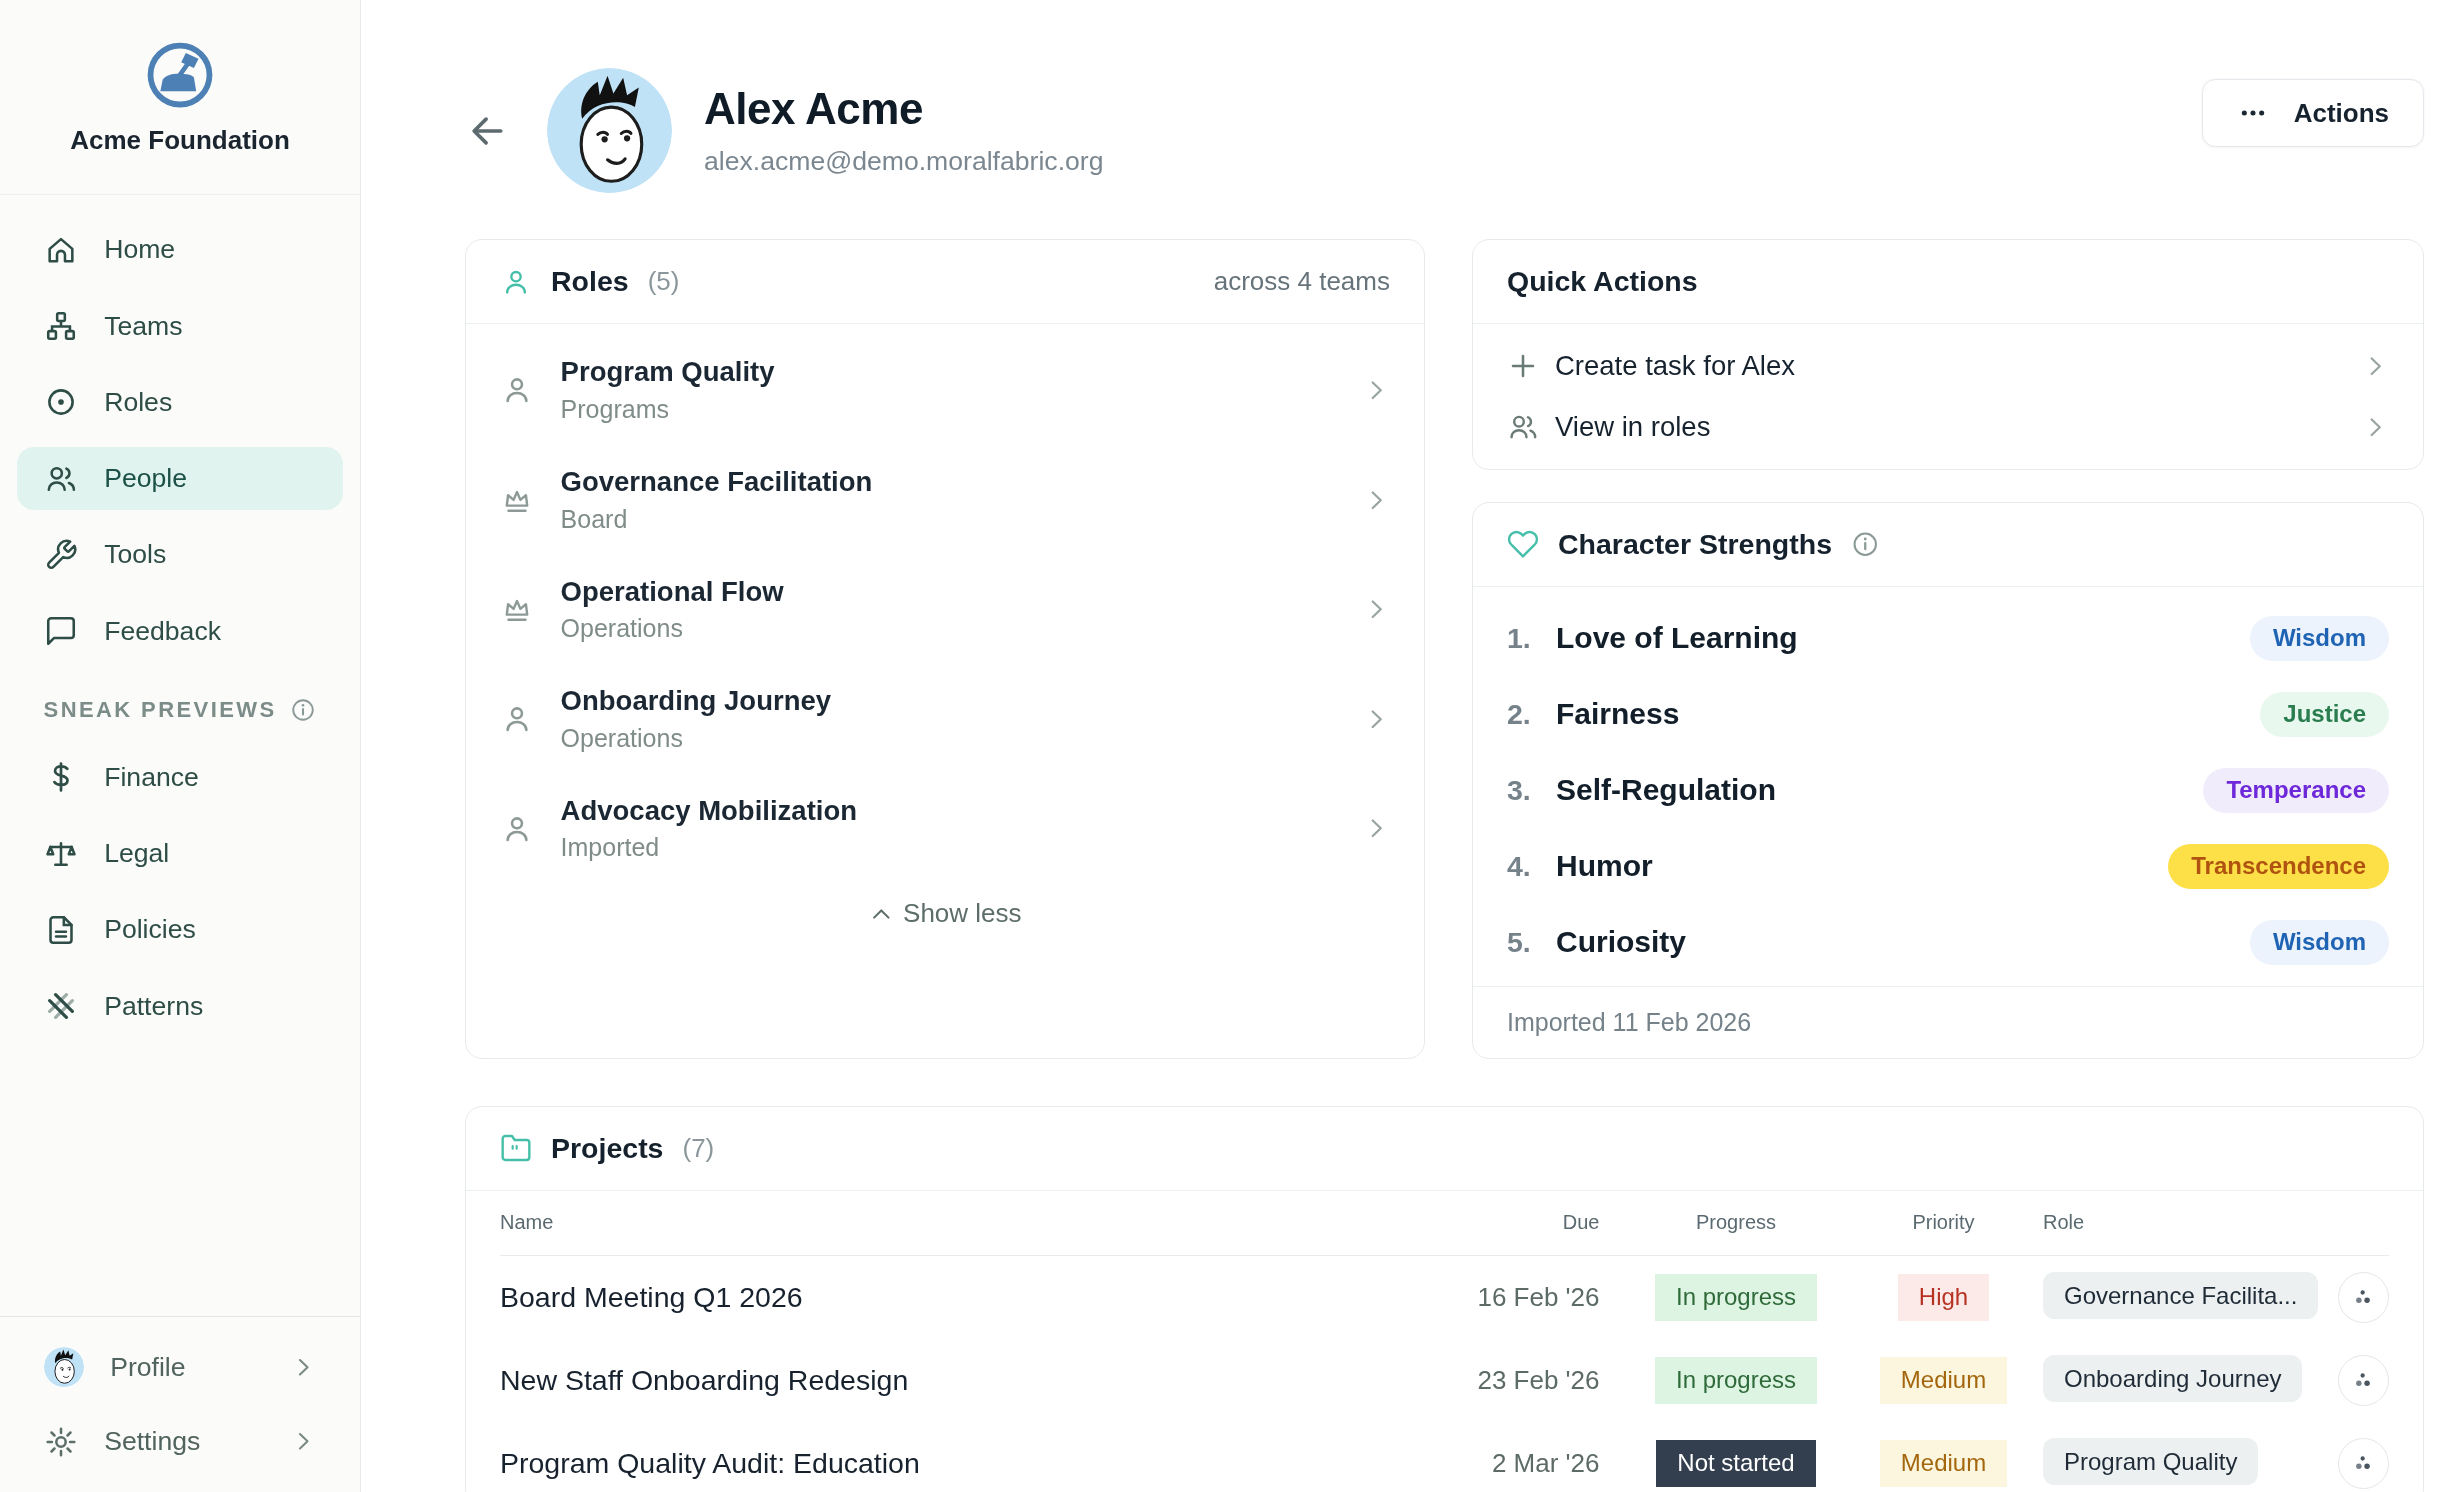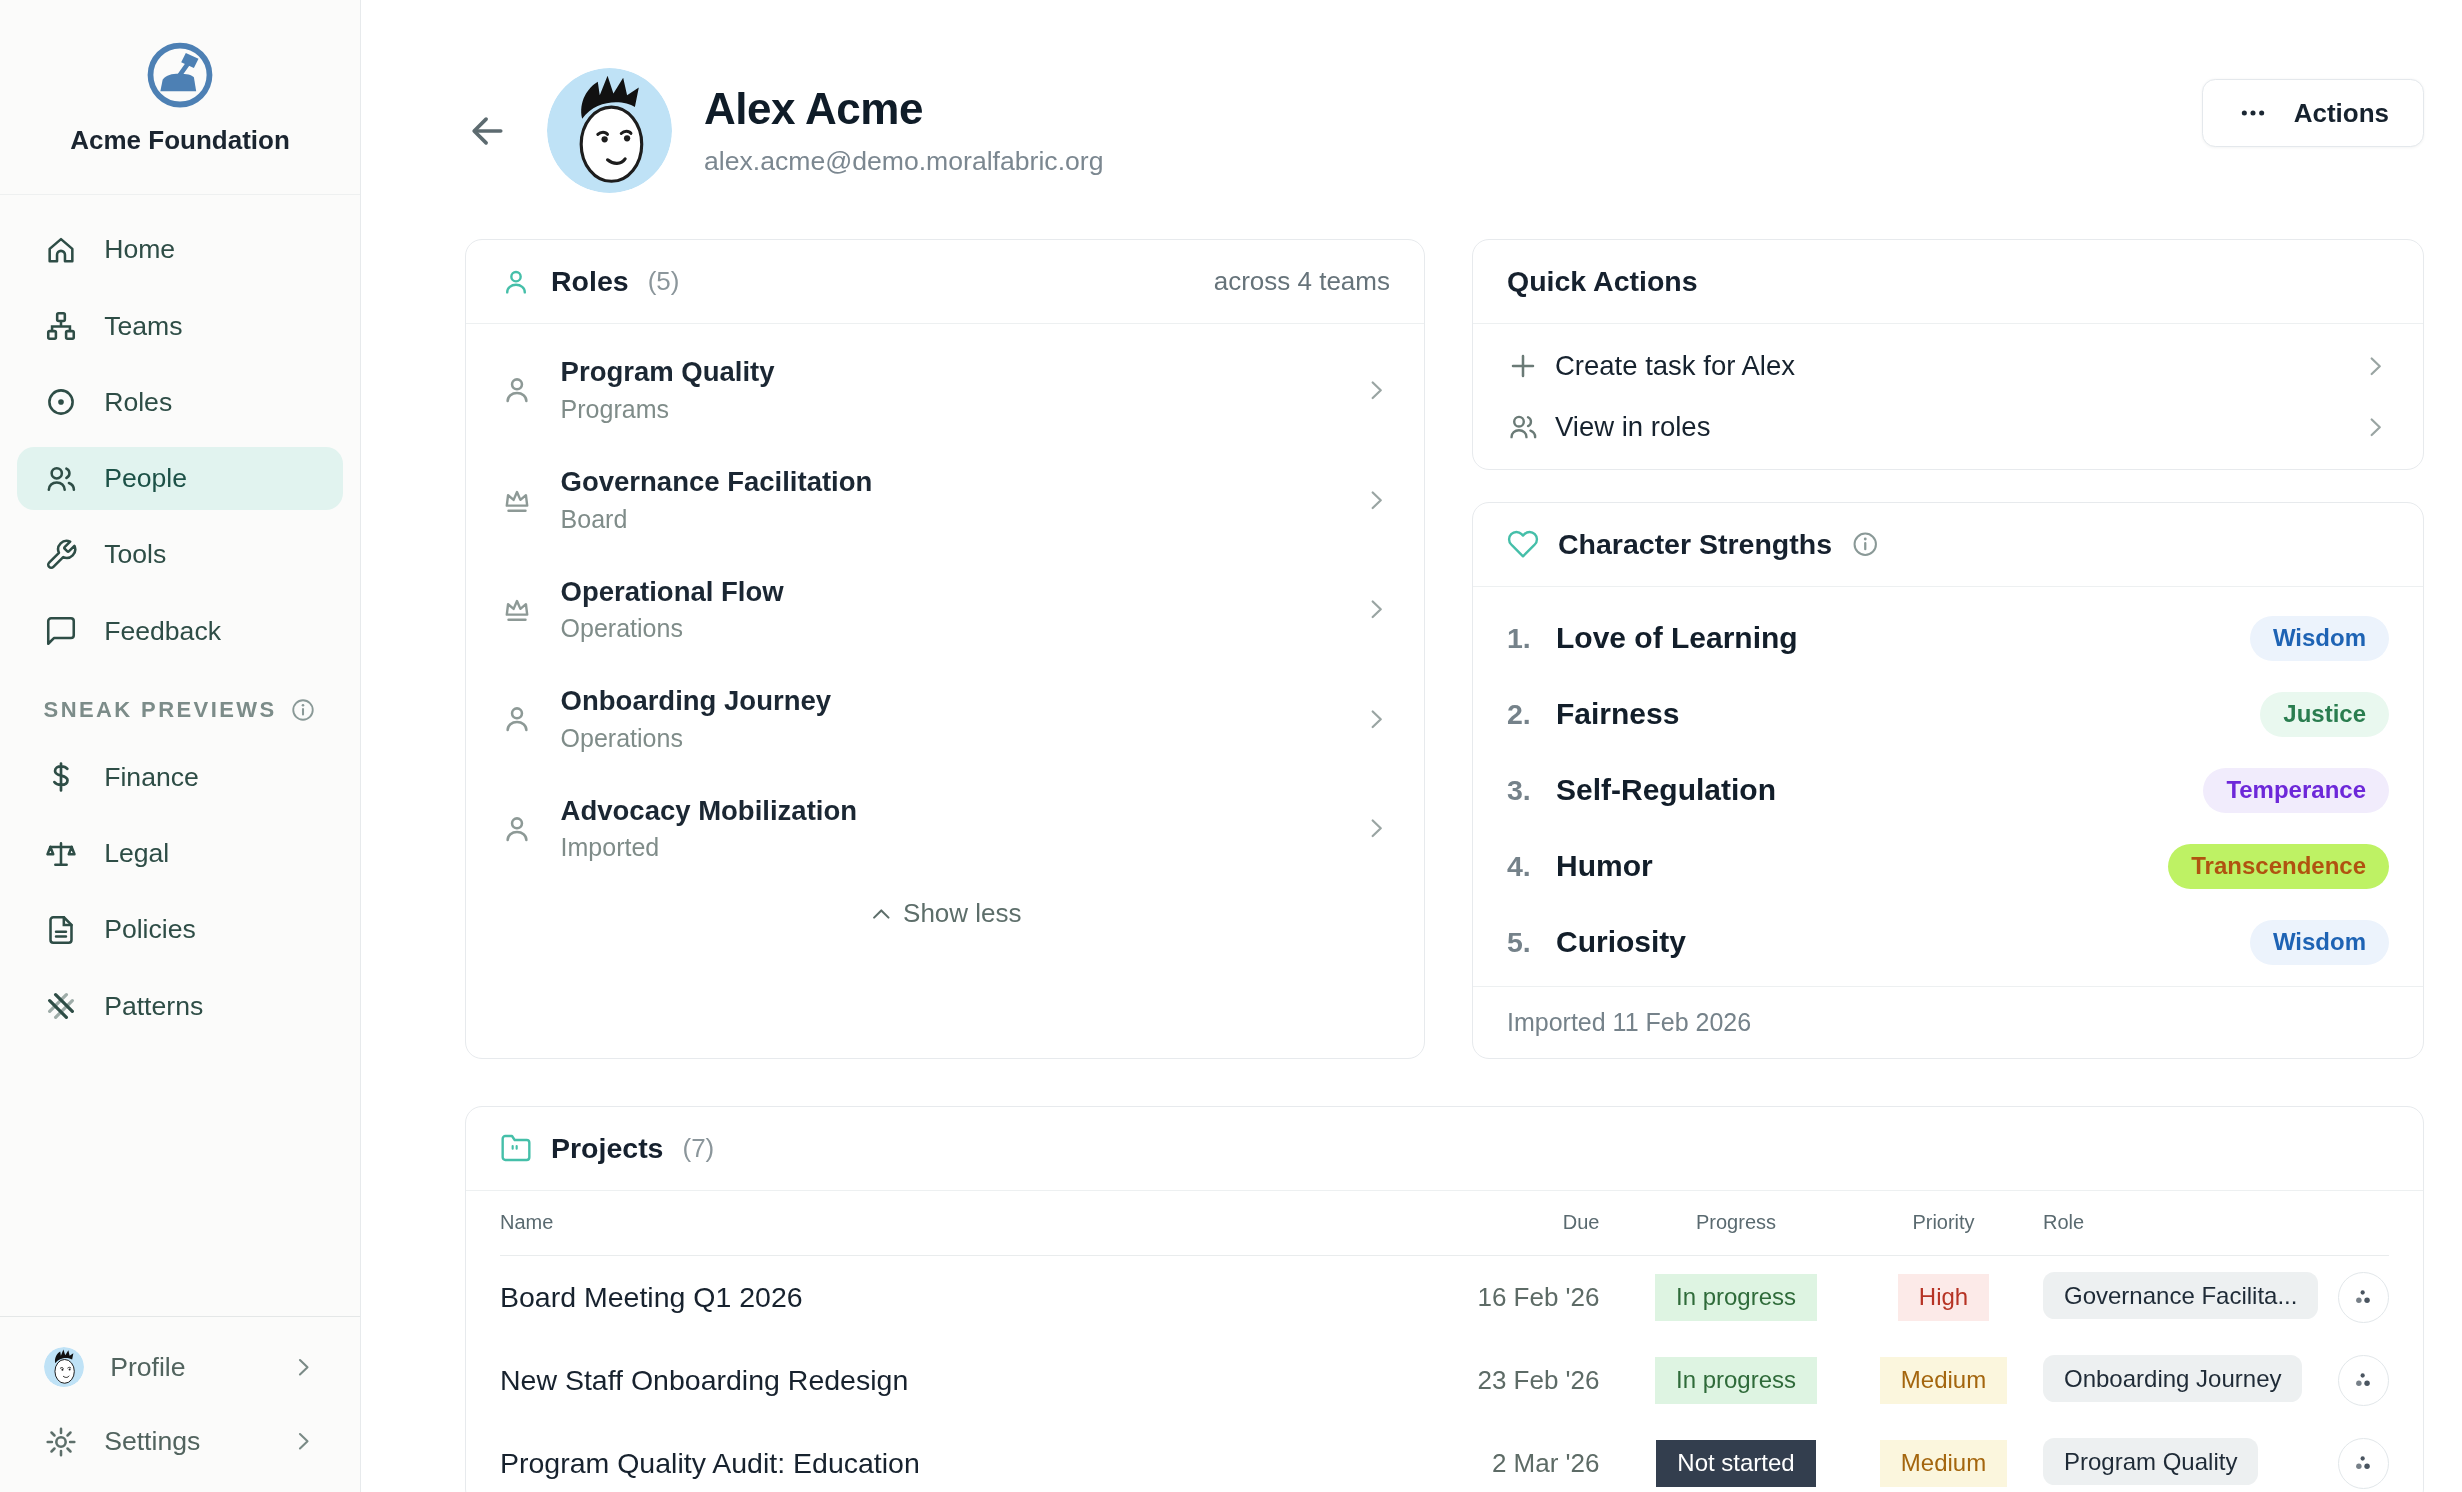--- a/index.html
+++ b/index.html
@@ -60,21 +60,21 @@
   .qa-item .icn { width:32px; height:32px; color:#6a7a76; flex:none; }
 
   .strength-list { padding:13.3px 34px 5.7px; }
   .strength-row { display:flex; align-items:center; height:76px; }
   .strength-rank { width:49px; font-size:28.5px; font-weight:600; color:#75828a; }
   .strength-name { font-size:30px; font-weight:700; color:#121e2a; }
   .badge { margin-left:auto; padding:8.5px 23px; border-radius:948px; font-size:24px; font-weight:700; }
   .badge.wisdom { background:#ecf3fc; color:#1e63b4; }
   .badge.justice { background:#e9f8ef; color:#2a7d4f; }
   .badge.temperance { background:#f1ecfc; color:#6d28d9; }
-  .badge.transcendence { background:#bef264; color:#b05310; }
+  .badge.transcendence { background:#fde047; color:#b05310; }
   .strength-footer { border-top:1.4px solid #edf0f1; padding:21px 34px; font-size:25px; color:#75828a; }
 
   
   .projects-card { margin-top:47px; }
   .table { padding:0 34px; }
   .thead { display:flex; align-items:center; height:65px; border-bottom:1.4px solid #e9eced; font-size:20px; font-weight:500; color:#5a6a70; }
   .trow { display:flex; align-items:center; height:83px; }
   .trow:first-of-type { margin-top:21px; }
   .col-name { flex:1; min-width:0; }
   .col-due { width:142px; text-align:right; flex:none; }

